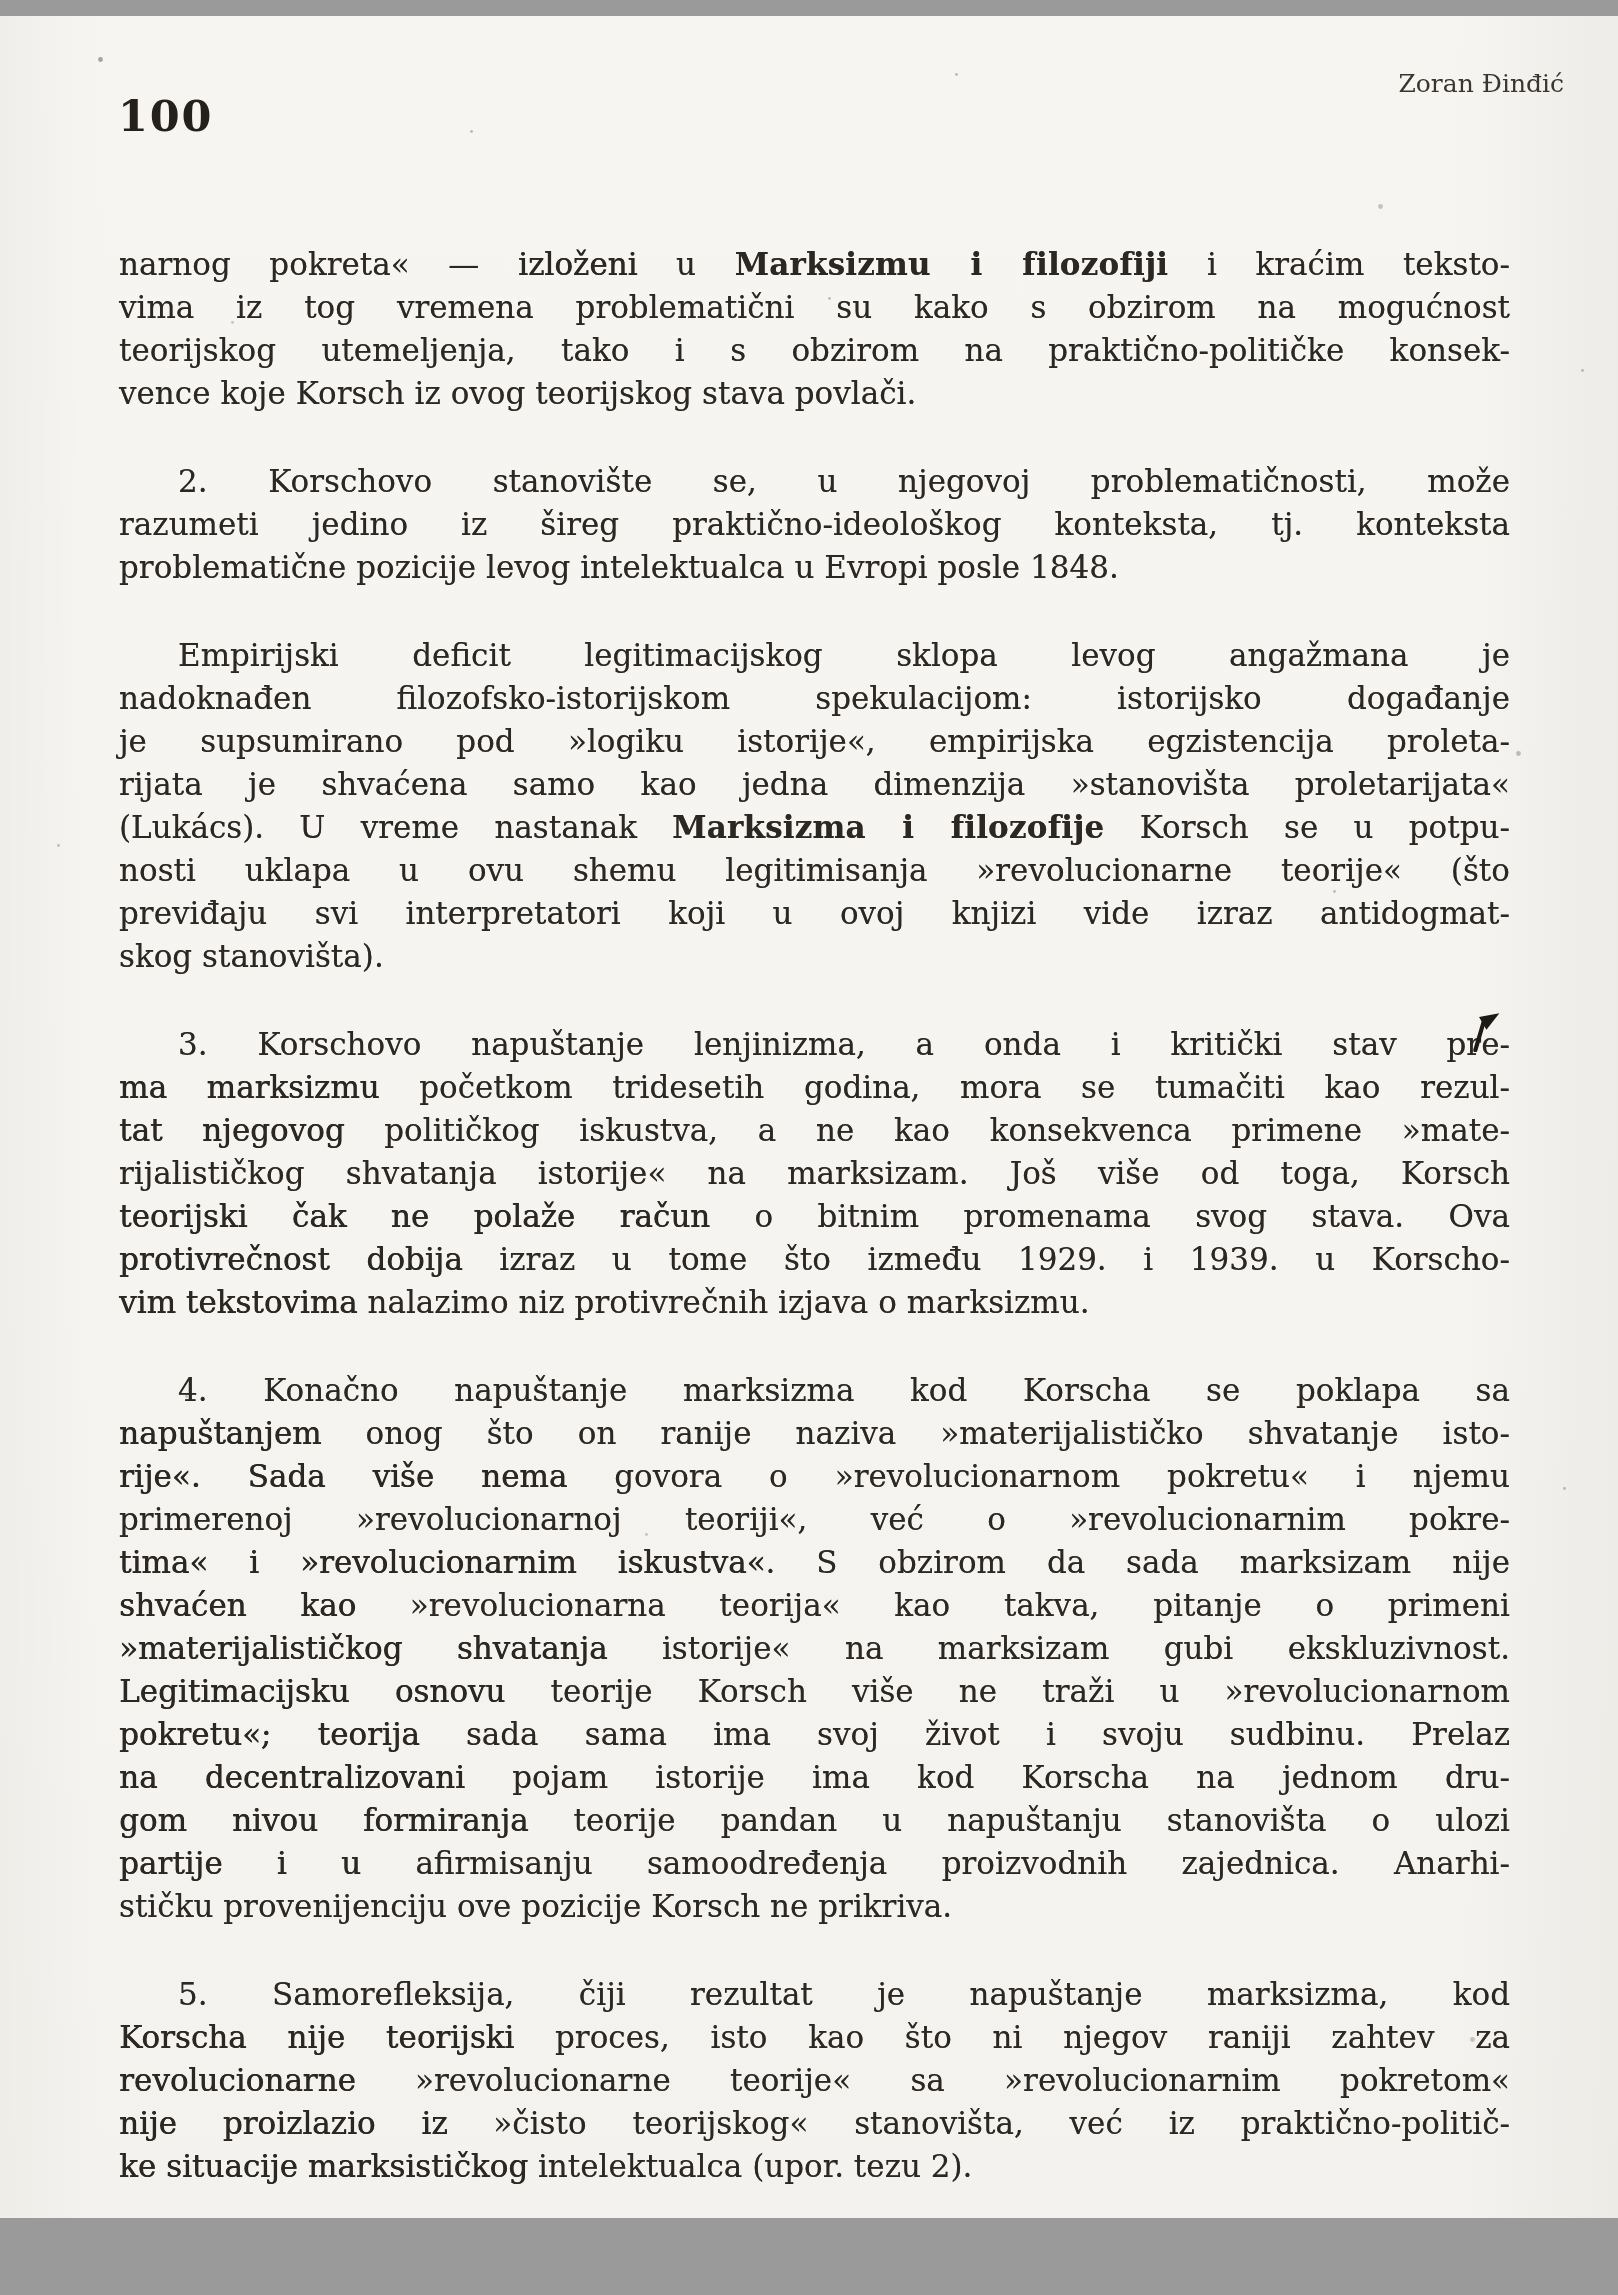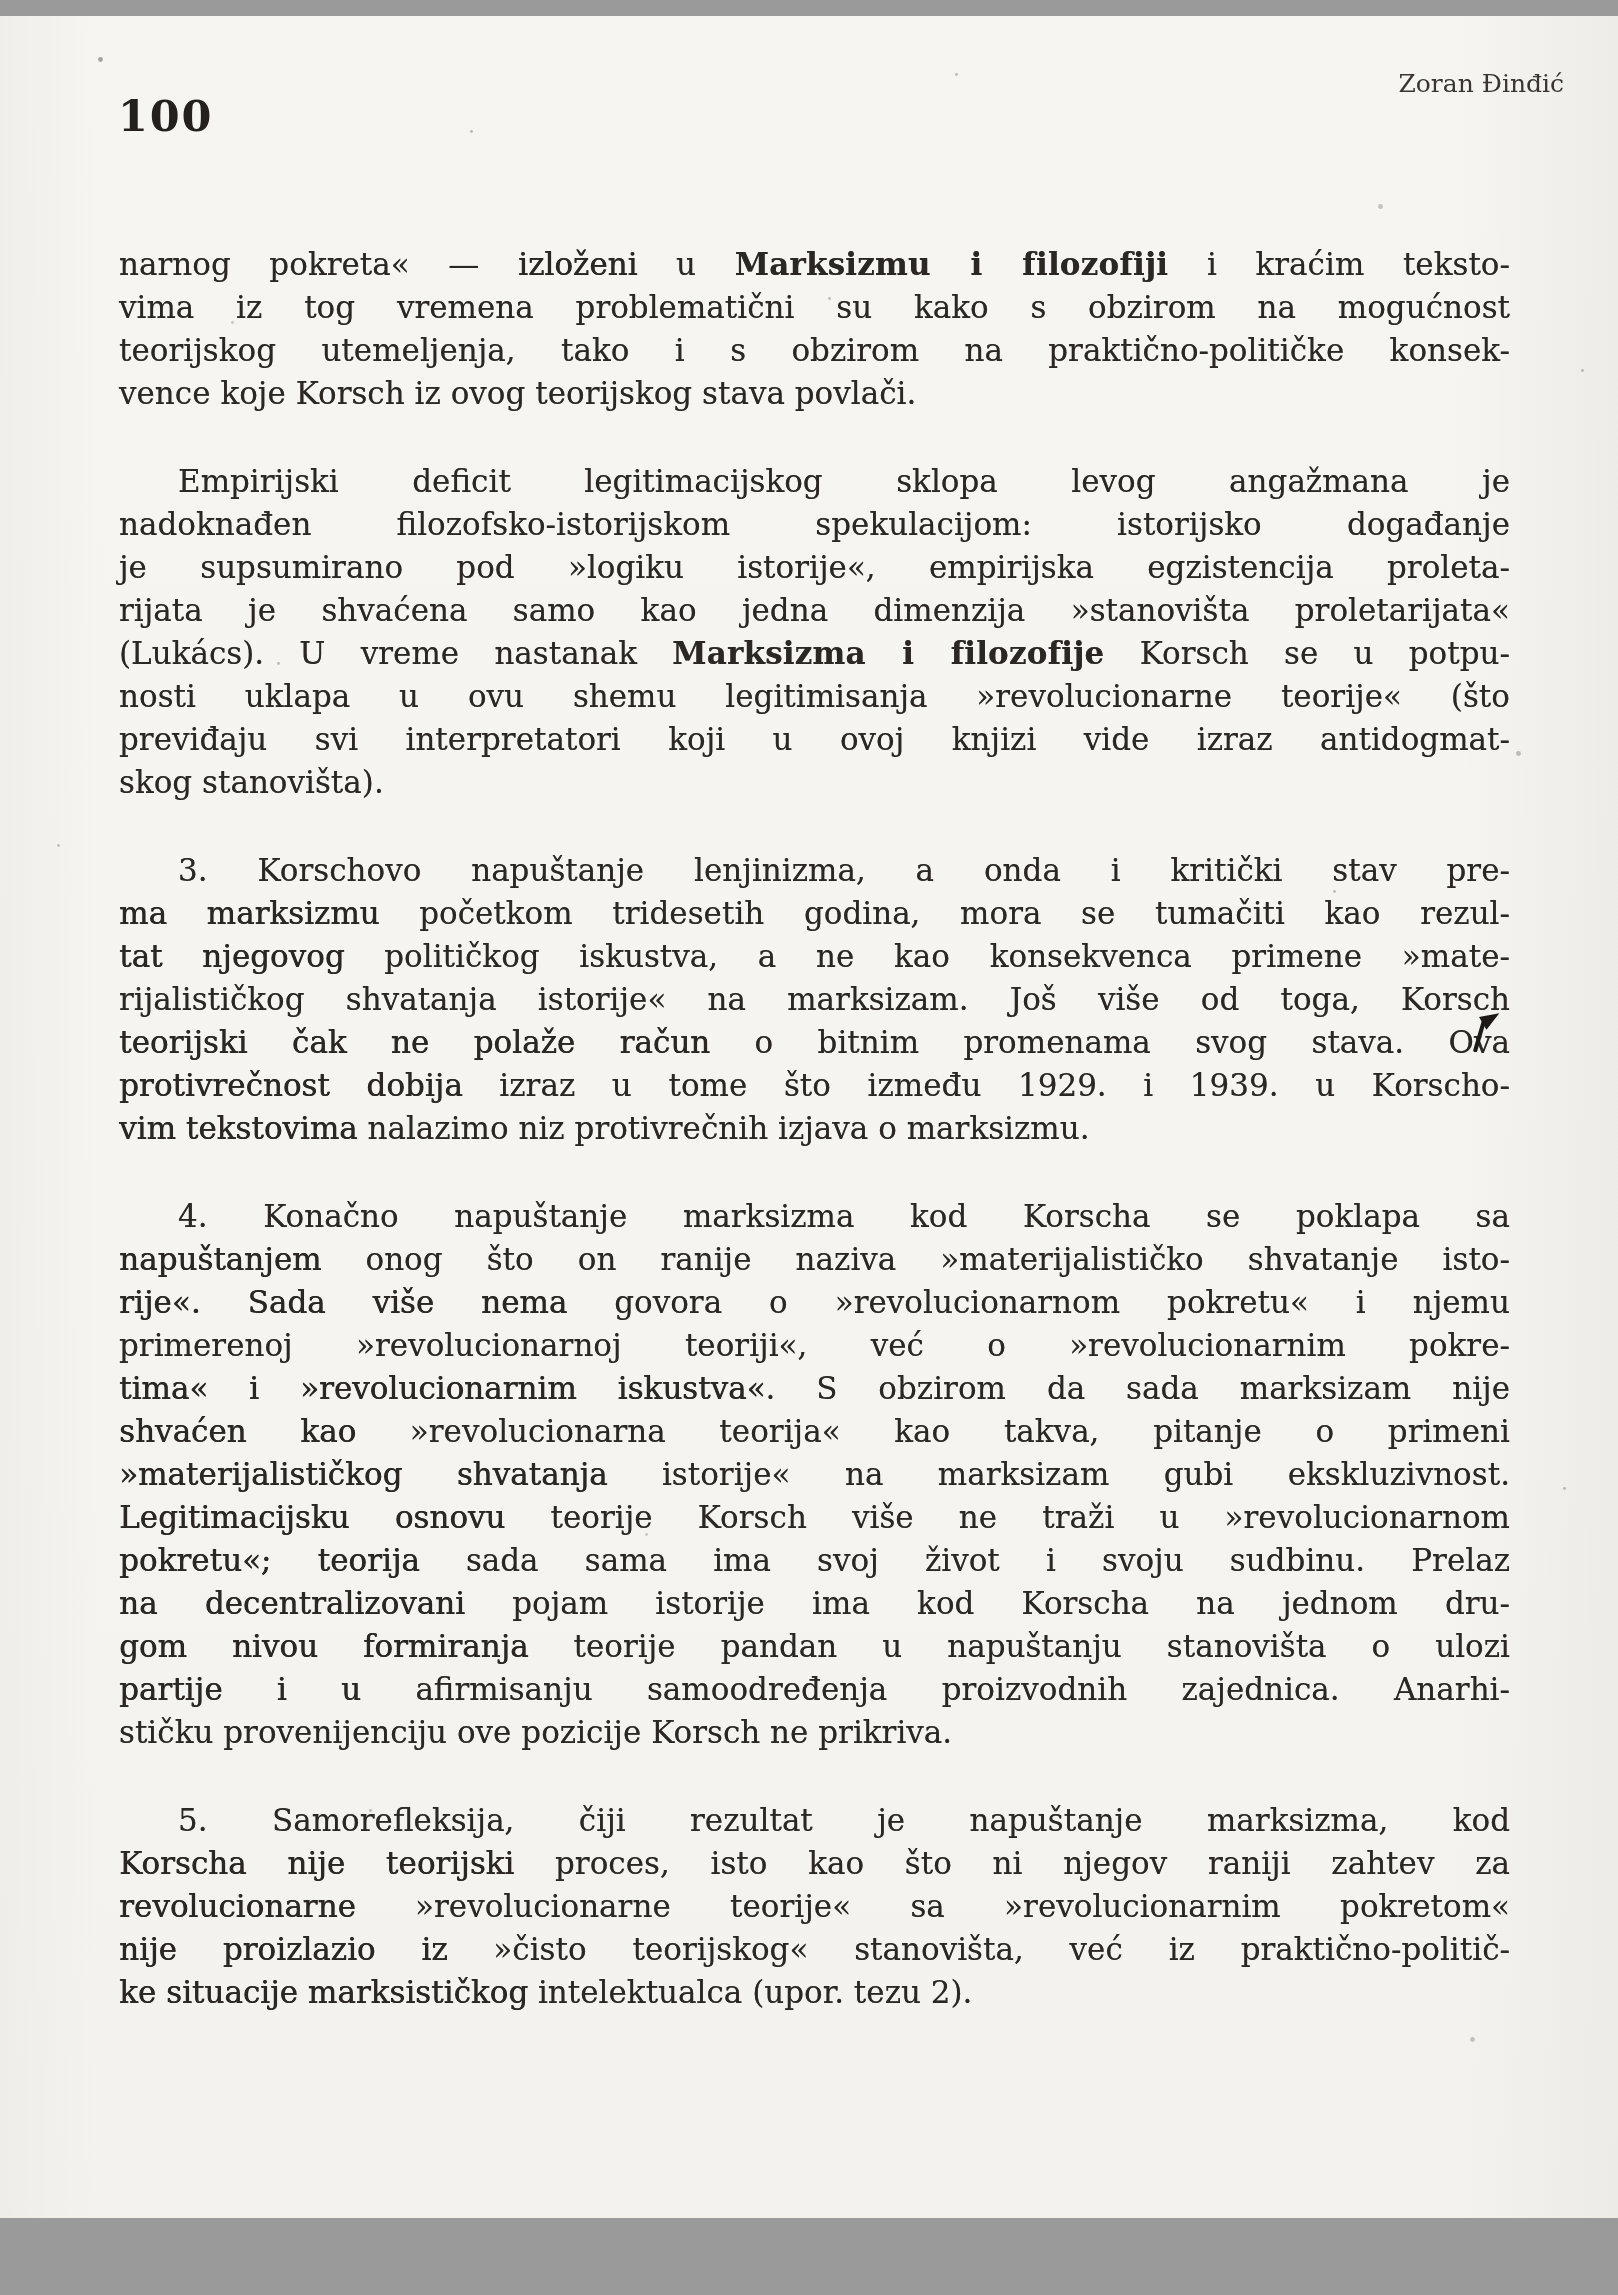--- a/index.html
+++ b/index.html
@@ -128,20 +128,25 @@
   <div class="running-head">Zoran Đinđić</div>
 
   <div class="body-text">
       <div class="paragraph">
         <div class="line">narnog pokreta« — <span class="heavy">izloženi</span> u <b>Marksizmu i filozofiji</b> i kraćim teksto-</div>
         <div class="line">vima iz tog vremena problematični su kako s obzirom na mogućnost</div>
         <div class="line">teorijskog utemeljenja, tako i s obzirom na praktično-političke konsek-</div>
         <div class="line para-end">vence koje Korsch iz ovog teorijskog stava povlači.</div>
       </div>
       <div class="paragraph indent">
+        <div class="line">2. Korschovo stanovište se, u njegovoj problematičnosti, može</div>
+        <div class="line">razumeti jedino iz šireg praktično-ideološkog konteksta, tj. konteksta</div>
+        <div class="line para-end">problematične pozicije levog intelektualca u Evropi posle 1848.</div>
+      </div>
+      <div class="paragraph indent">
         <div class="line">Empirijski deficit legitimacijskog sklopa levog angažmana je</div>
         <div class="line">nadoknađen filozofsko-istorijskom spekulacijom: istorijsko događanje</div>
         <div class="line">je supsumirano pod »logiku istorije«, empirijska egzistencija proleta-</div>
         <div class="line">rijata je shvaćena samo kao jedna dimenzija »stanovišta proletarijata«</div>
         <div class="line">(Lukács). U vreme nastanak <b>Marksizma i filozofije</b> Korsch se u potpu-</div>
         <div class="line">nosti uklapa u ovu shemu legitimisanja »revolucionarne teorije« (što</div>
         <div class="line">previđaju svi interpretatori koji u ovoj knjizi vide izraz antidogmat-</div>
         <div class="line para-end">skog stanovišta).</div>
       </div>
       <div class="paragraph indent">

